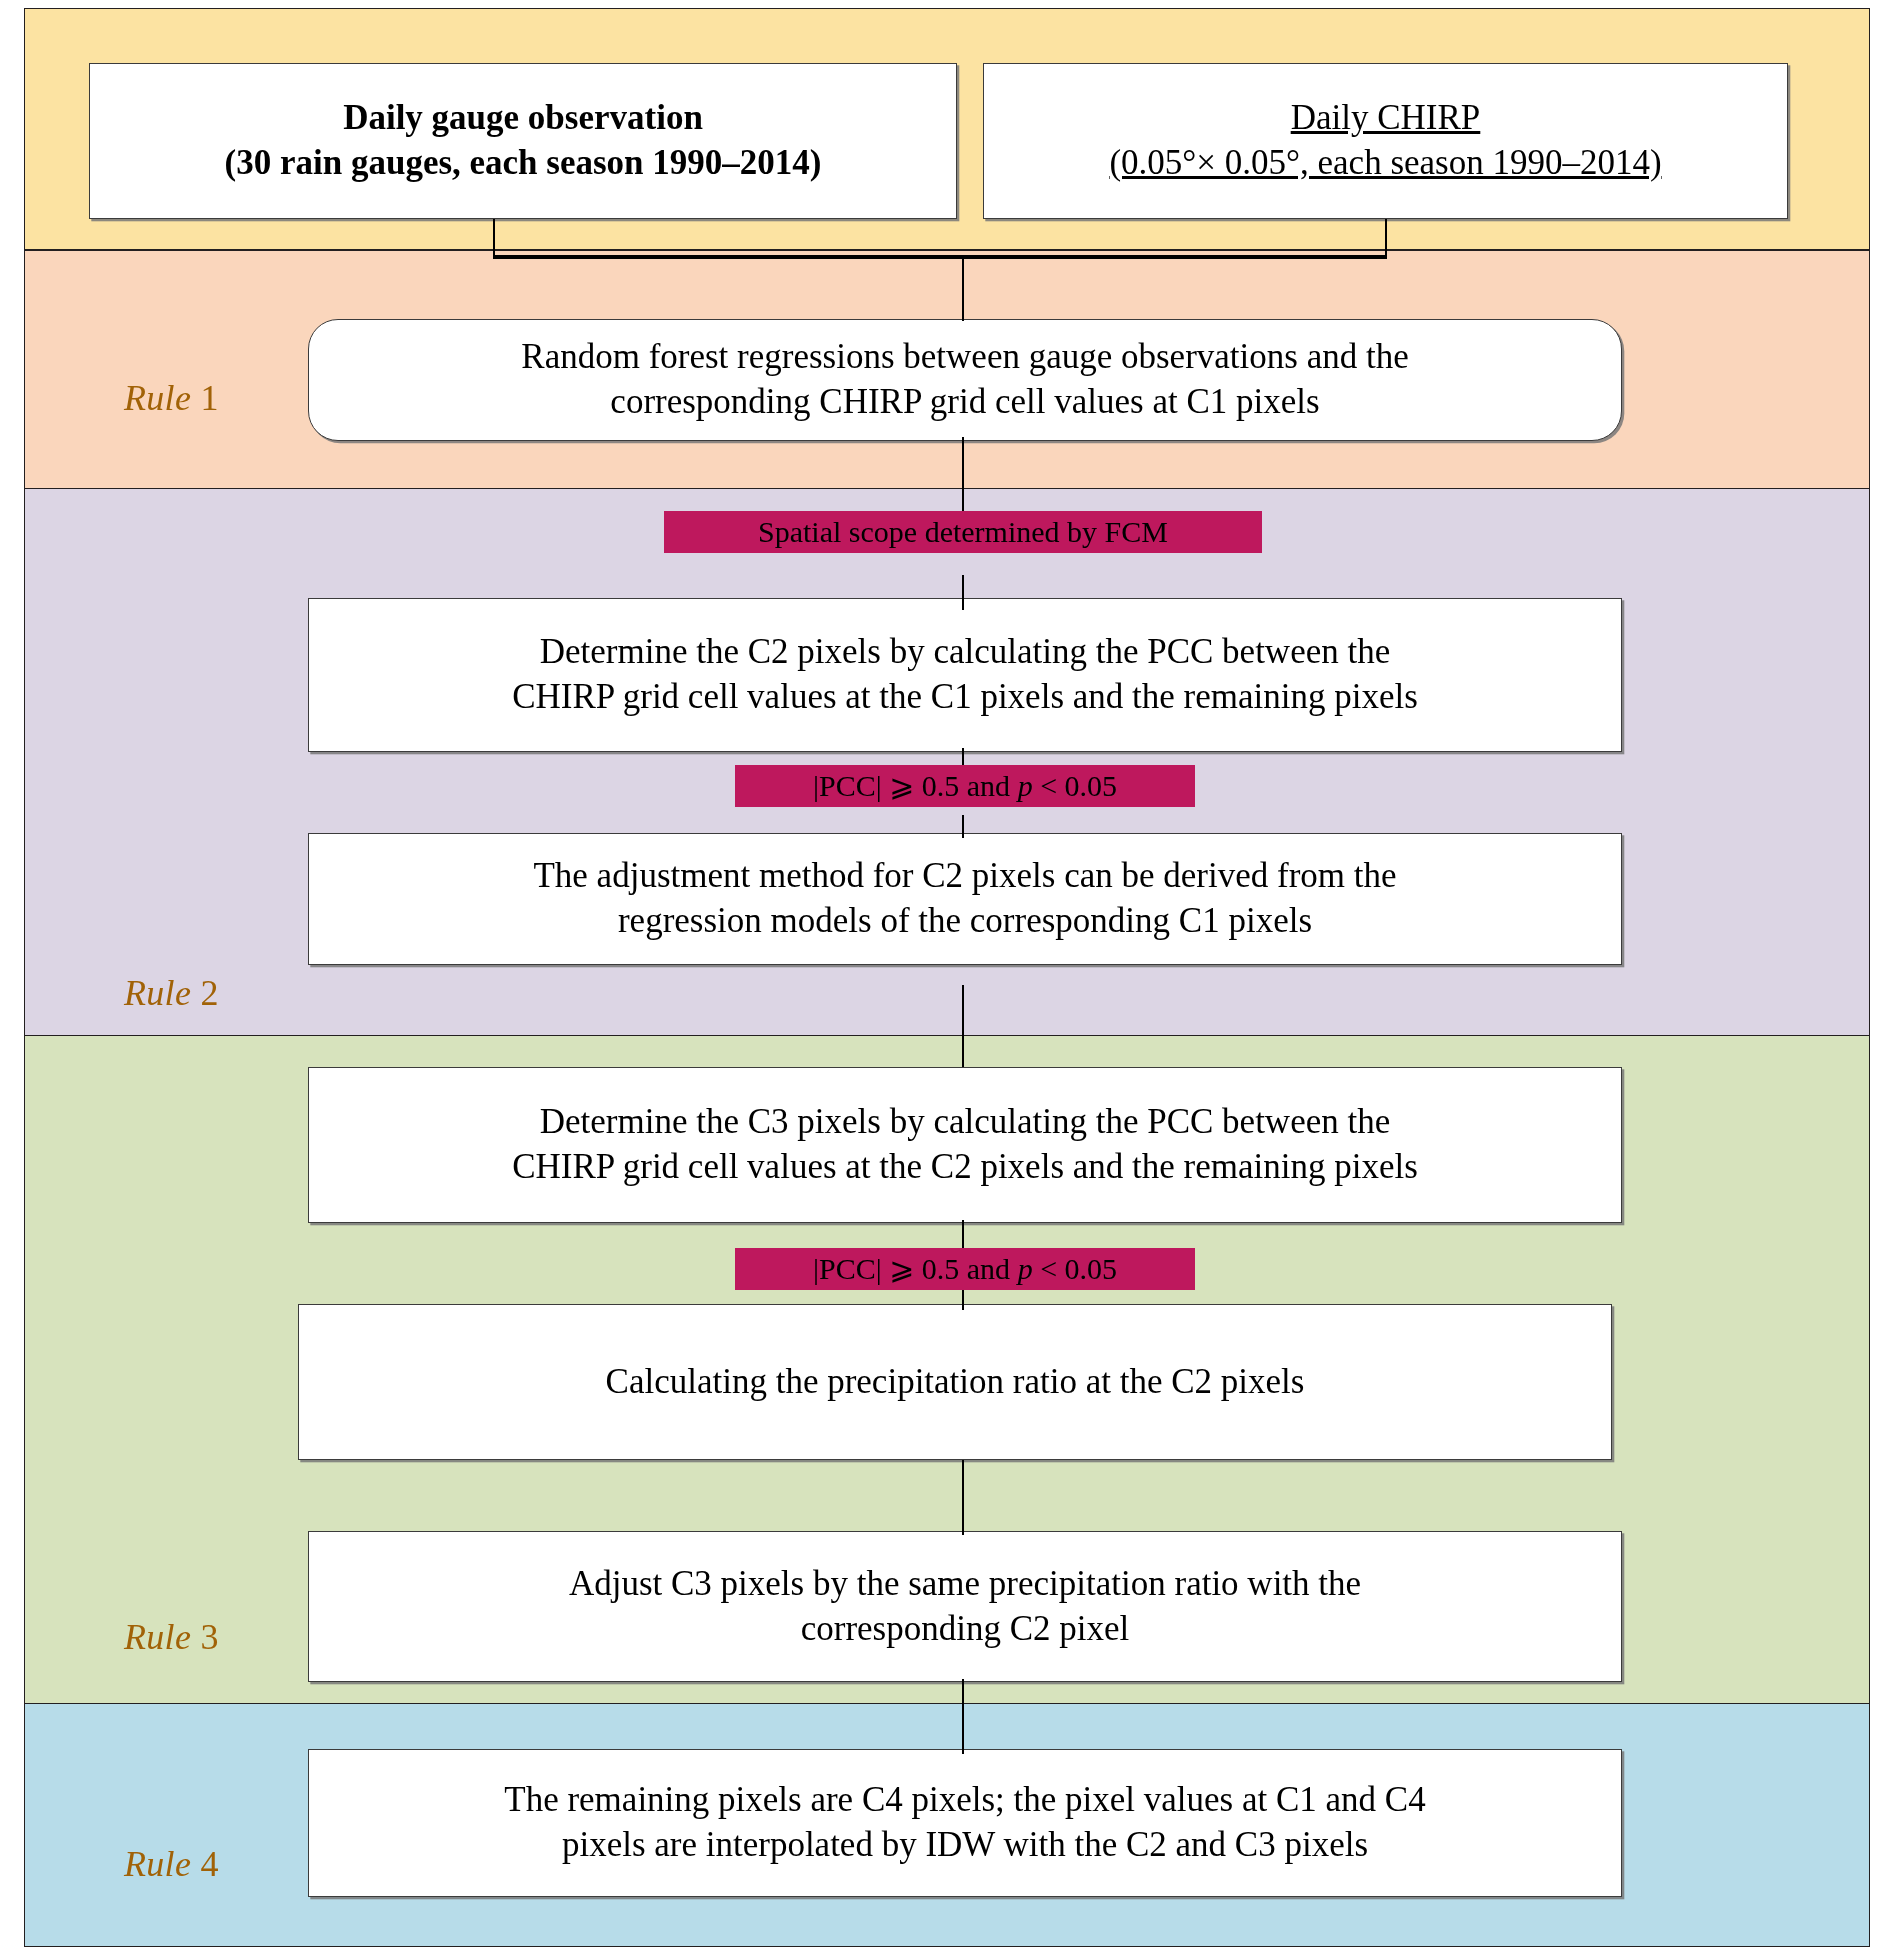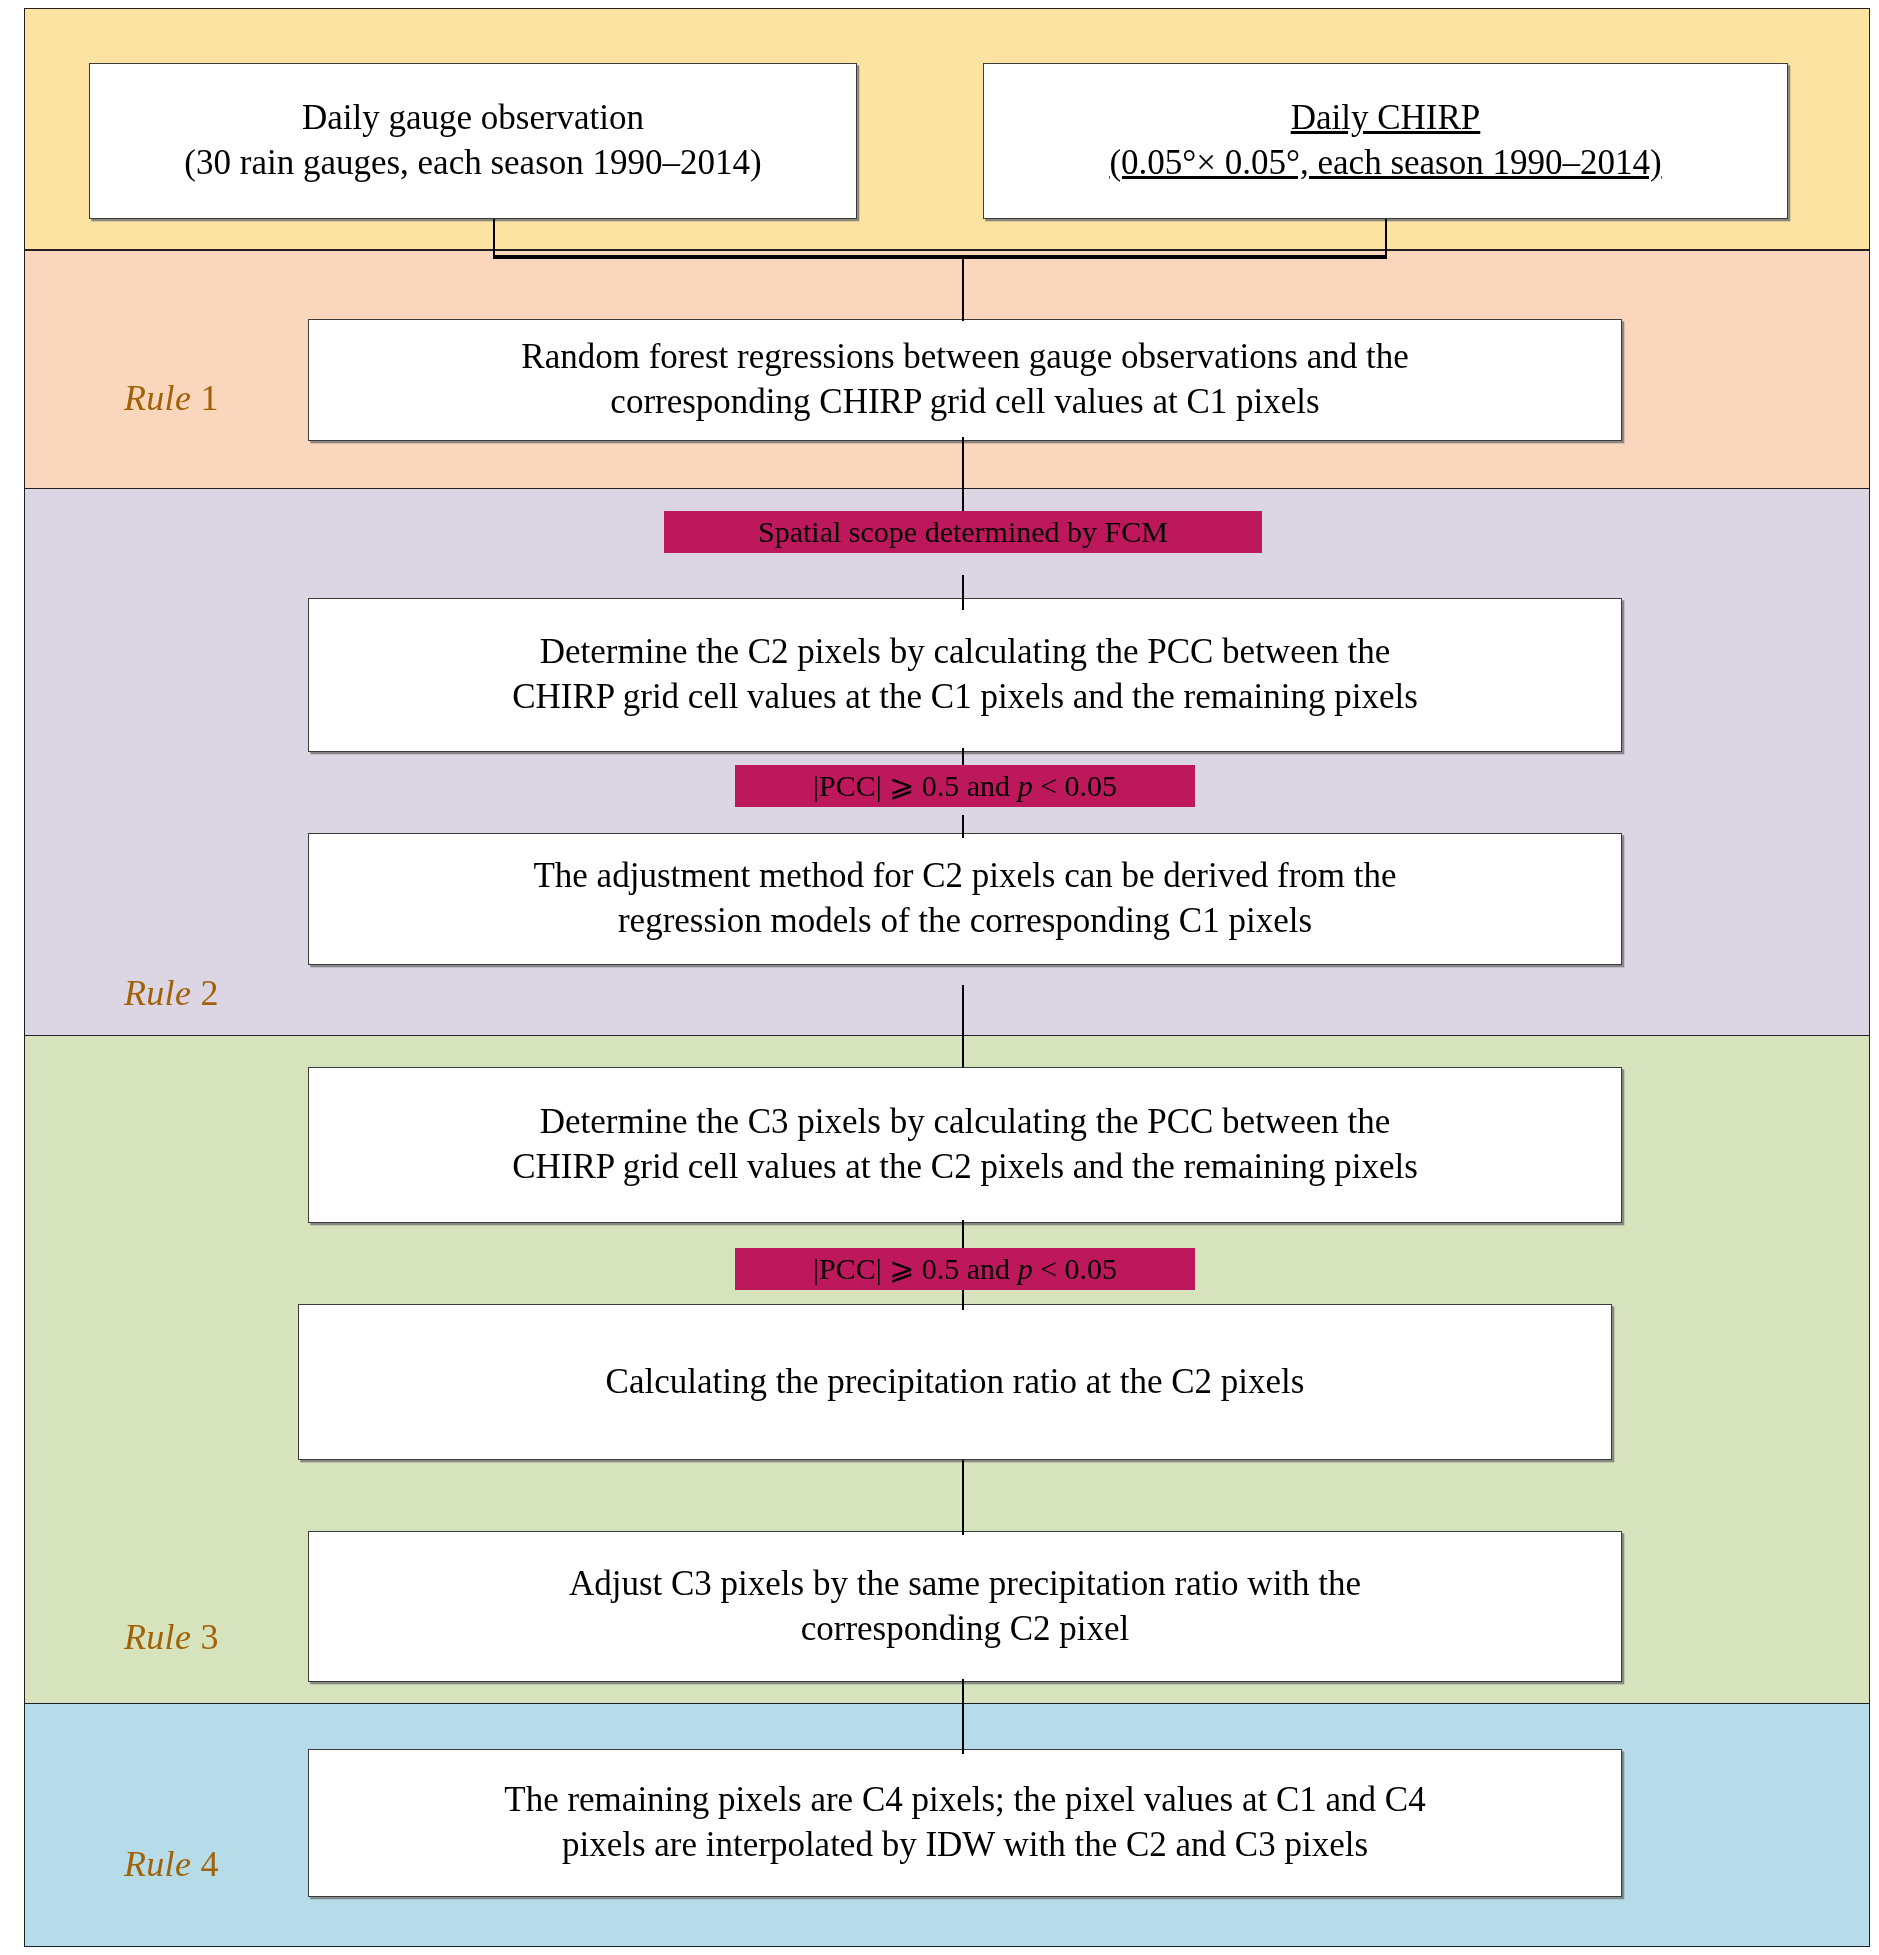--- a/index.html
+++ b/index.html
@@ -123,35 +123,35 @@
   </div>
   <div class="rule-label" style="left:124px; top:1616px;">
     <i>Rule</i>
     <span>3</span>
   </div>
   <div class="rule-label" style="left:124px; top:1843px;">
     <i>Rule</i>
     <span>4</span>
   </div>
 
-  <div class="box" style="left:89px; top:63px; width:768px; height:156px;">
+  <div class="box" style="left:89px; top:63px; width:868px; height:156px;font-weight:bold;">
     <span class="txt">
       <span>Daily gauge observation</span><br>
       <span>(30 rain gauges, each season 1990–2014)</span>
     </span>
   </div>
 
   <div class="box" style="left:983px; top:63px; width:805px; height:156px;text-decoration:underline;">
     <span class="txt">
       <span>Daily CHIRP</span><br>
       <span>(0.05°× 0.05°, each season 1990–2014)</span>
     </span>
   </div>
 
-  <div class="box" style="left:308px; top:319px; width:1314px; height:122px;">
+  <div class="box" style="left:308px; top:319px; width:1314px; height:122px;border-radius:30px;">
     <span class="txt">
       <span>Random forest regressions between gauge observations and the</span><br>
       <span>corresponding CHIRP grid cell values at C1 pixels</span>
     </span>
   </div>
 
   <div class="annot" style="left:664px; top:511px; width:598px; box-sizing:border-box;">
     <span>Spatial scope determined by FCM</span>
   </div>
 

